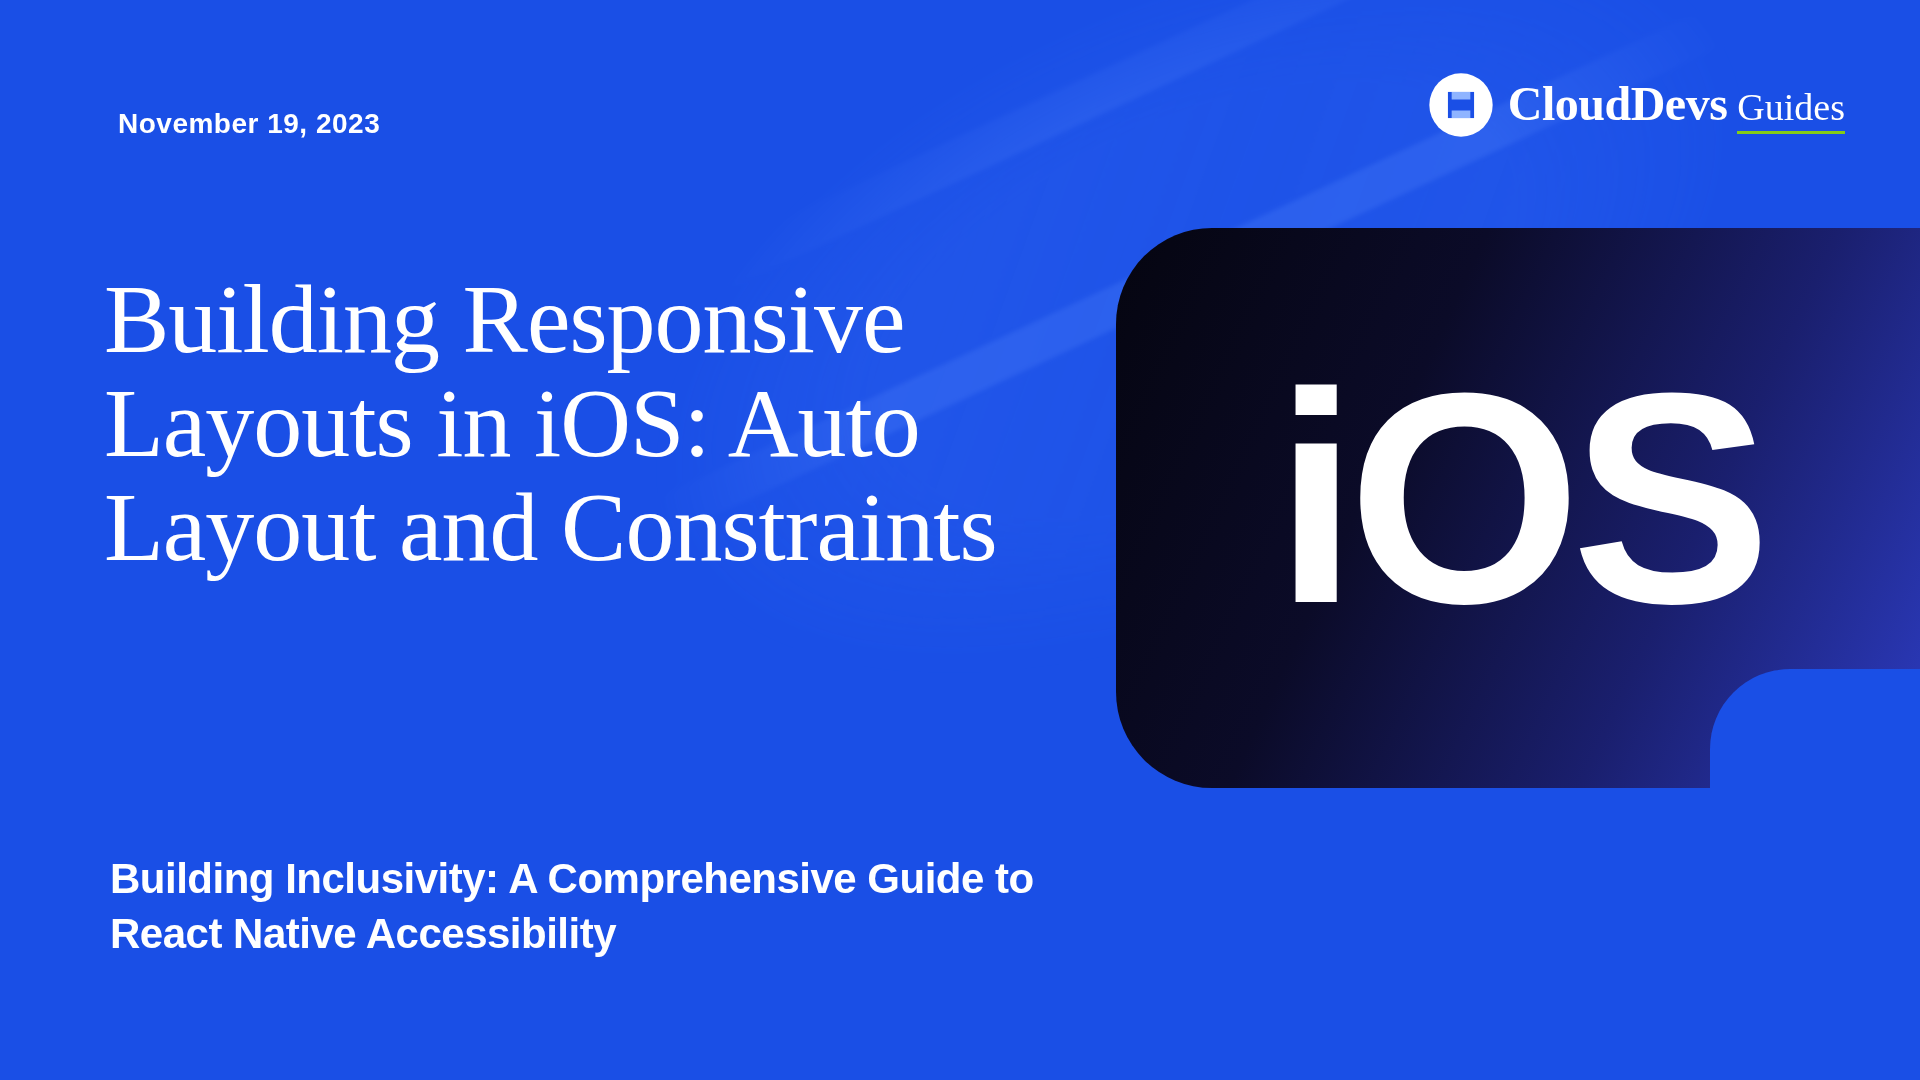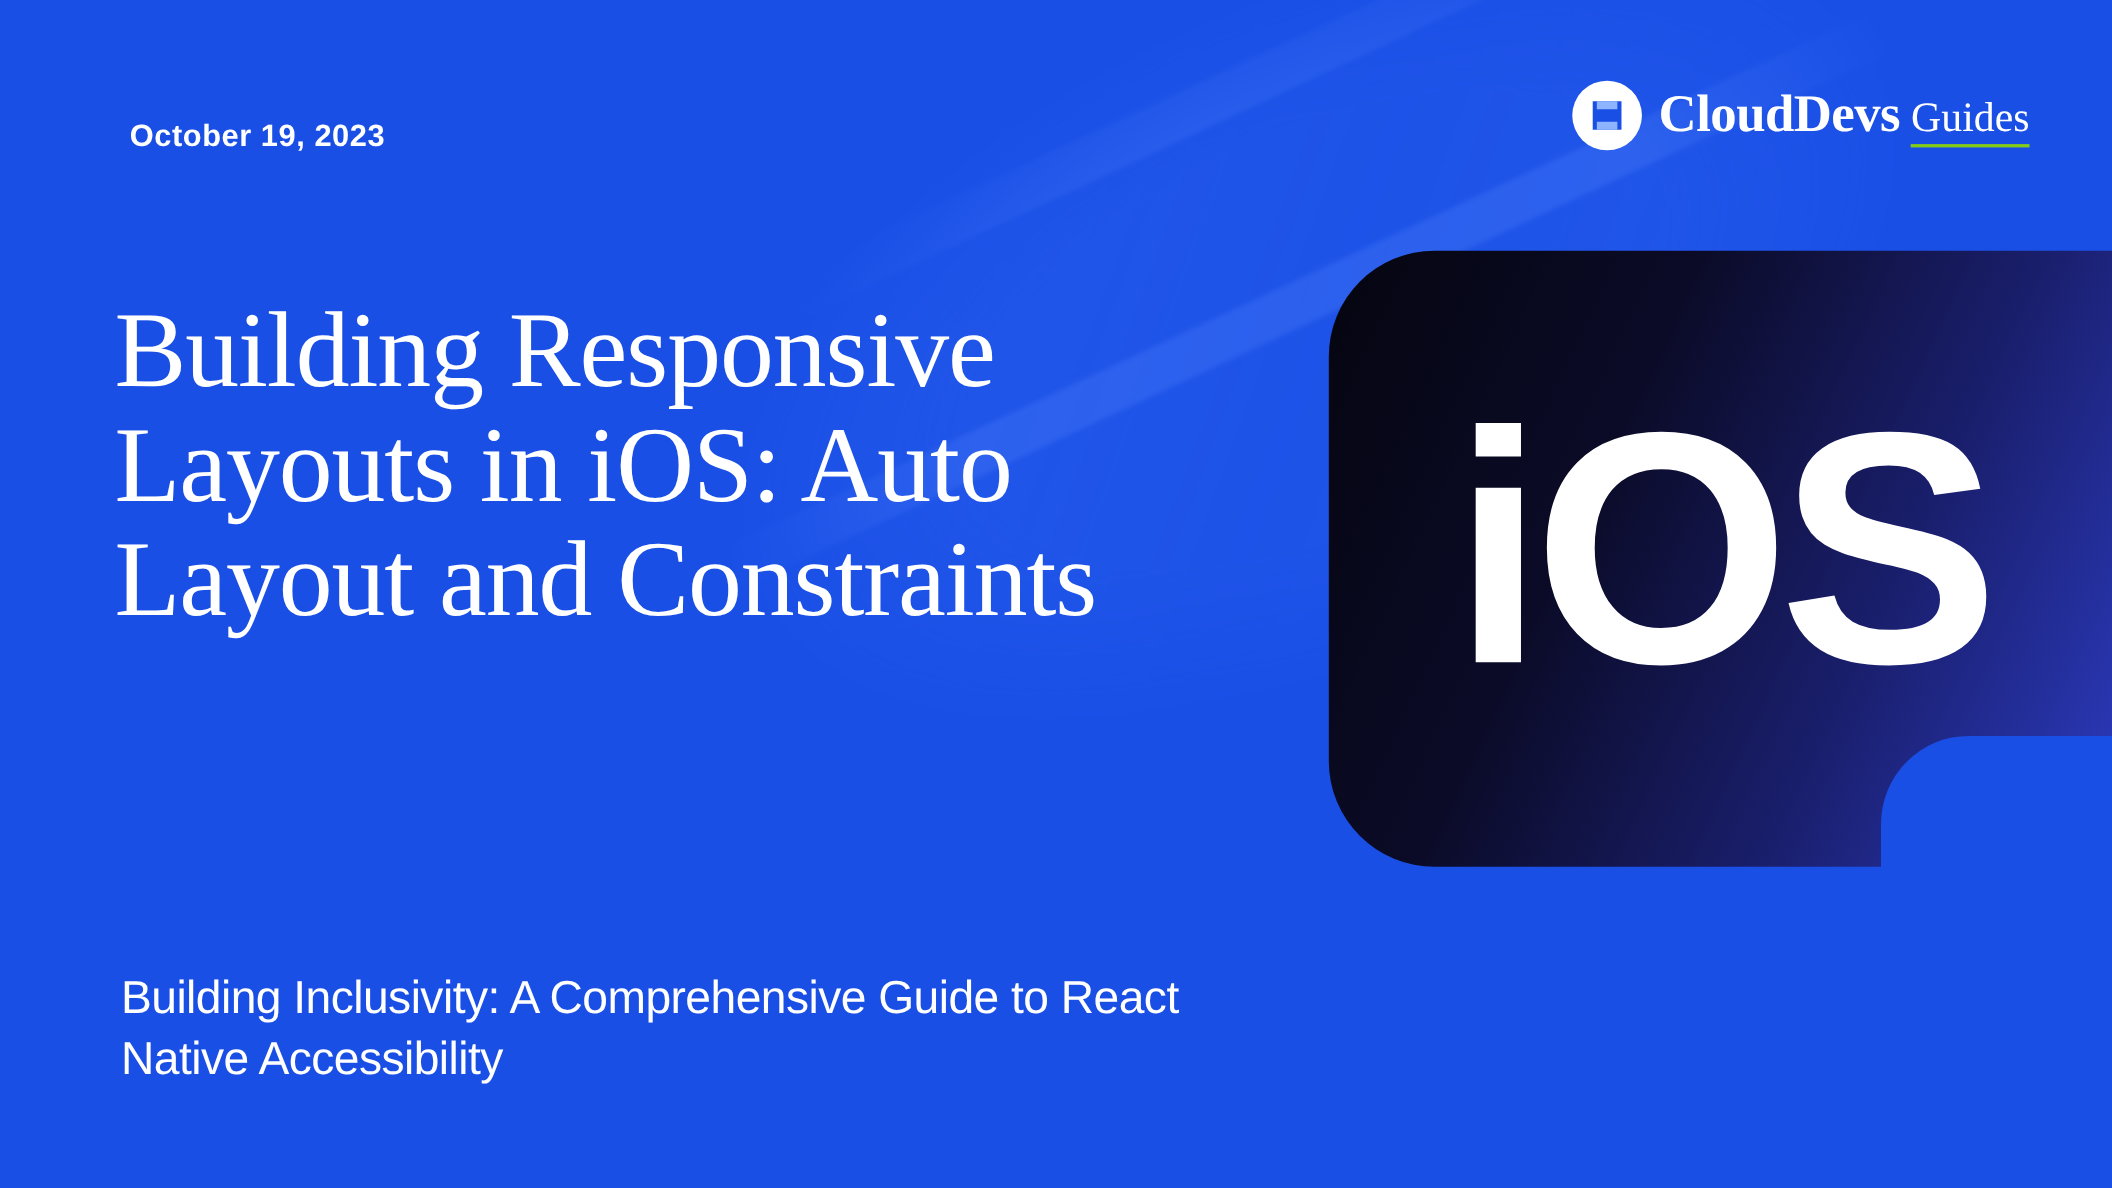--- a/index.html
+++ b/index.html
@@ -80,32 +80,32 @@
   font-family: Georgia, "Times New Roman", serif;
   font-size: 98px;
   font-weight: 400;
   line-height: 1.06;
   letter-spacing: -1px;
   max-width: 920px;
 }
 .subtitle {
   position: absolute;
   left: 110px;
-  top: 880px;
+  top: 852px;
   font-size: 42px;
-  font-weight: 400;
+  font-weight: 700;
   line-height: 1.3;
   max-width: 980px;
   letter-spacing: -0.5px;
 }
 .ios-badge {
   position: absolute;
   right: 0;
   top: 228px;
-  width: 712px;
+  width: 804px;
   height: 560px;
   background: linear-gradient(115deg, #050510 0%, #0b0b28 35%, #1a1f6e 68%, #2c3bc0 100%);
   border-radius: 96px 0 0 96px;
   display: flex;
   align-items: center;
   justify-content: center;
 }
 .ios-badge::after {
   content: "";
   position: absolute;
@@ -125,21 +125,21 @@
   position: relative;
   z-index: 2;
   margin-top: -20px;
 }
 </style>
 </head>
 <body>
 
 <div class="brush-stroke"></div>
 
-<div class="date">October 19, 2023</div>
+<div class="date">November 19, 2023</div>
 
 <div class="brand">
   <span class="brand-logo">
     <svg viewBox="0 0 100 100" width="66" height="66">
       <circle cx="50" cy="50" r="48" fill="#ffffff"></circle>
       <g transform="translate(50,50) rotate(45)">
         <path d="M -28 0 L 0 -28 L 28 0 L 0 28 Z" fill="#1a4fe6"></path>
         <path d="M -24 -4 L -4 -24 L 4 -16 L -16 4 Z" fill="#8fb4ff"></path>
         <path d="M 24 4 L 4 24 L -4 16 L 16 -4 Z" fill="#8fb4ff"></path>
       </g>

